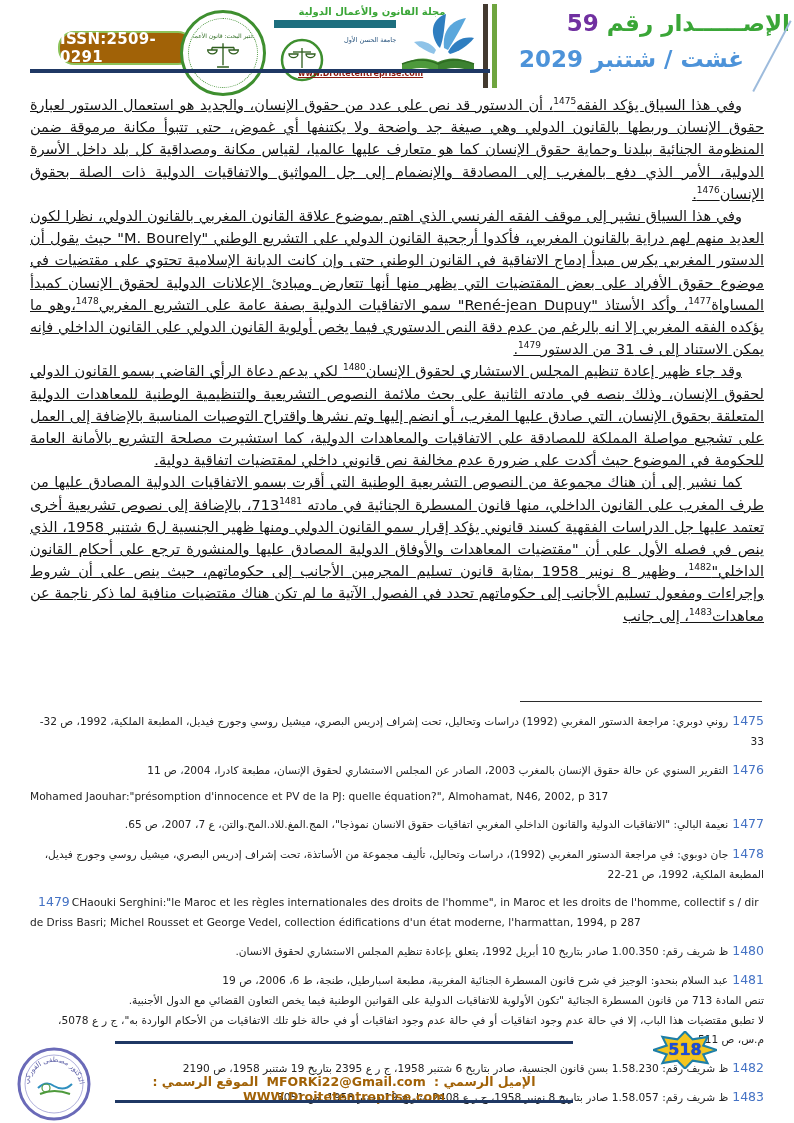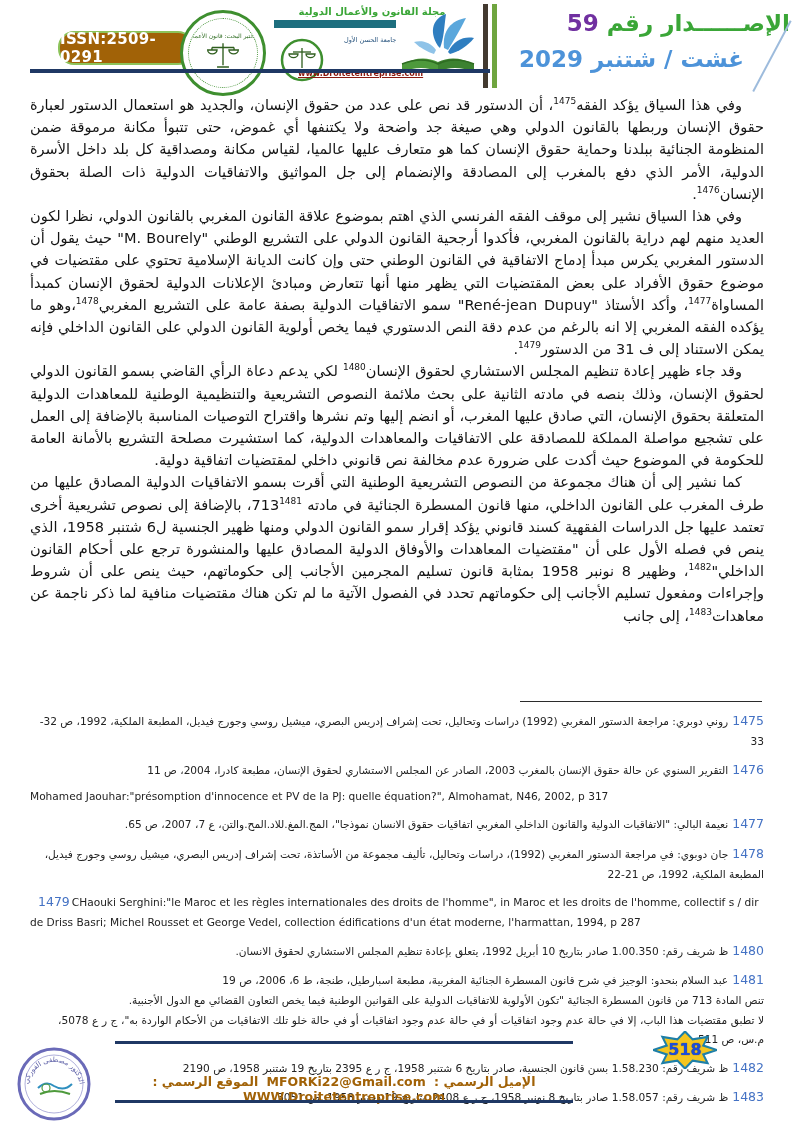--- a/index.html
+++ b/index.html
@@ -33,21 +33,21 @@
       font-size:23px;font-weight:bold;color:#3AA637;white-space:nowrap;}
   .issue-line1 .num{color:#7030A0;}
   .issue-line2{position:absolute;top:46px;right:50px;text-align:right;direction:rtl;
       font-size:23px;font-weight:bold;color:#4D93D9;white-space:nowrap;}
   .issue-slash{position:absolute;top:16px;right:22px;width:1.5px;height:80px;background:#9DBBDC;
       transform:rotate(28deg);}
   .hdr-rule{position:absolute;top:69px;left:30px;width:460px;height:3.5px;background:#1F3864;}
 
   
   .article{position:absolute;top:94px;right:30px;left:30px;direction:rtl;text-align:justify;
-      font-size:14.5px;line-height:22.2px;color:#141414;}
+      font-size:14.5px;line-height:22.2px;color:#141414;text-decoration:underline;}
   .article p{margin:0;text-indent:22px;}
   .article sup{font-size:9px;line-height:0;vertical-align:super;}
 
   
   .fn-sep{position:absolute;top:701px;right:32px;width:242px;border-top:1.6px solid #2b2b2b;}
   .footnotes{position:absolute;top:709px;right:30px;left:30px;direction:rtl;font-size:10.6px;
       line-height:1.85;color:#222;}
   .footnote{margin-bottom:6px;text-align:right;}
   .footnote.ltr{direction:ltr;text-align:left;}
   .fn-num{color:#4472C4;font-size:12.5px;font-weight:500;margin-left:4px;}

